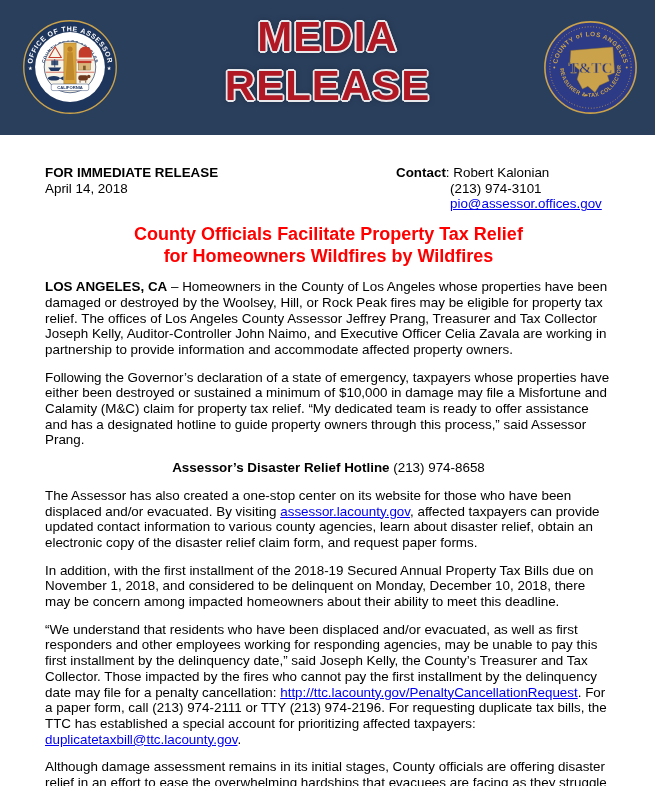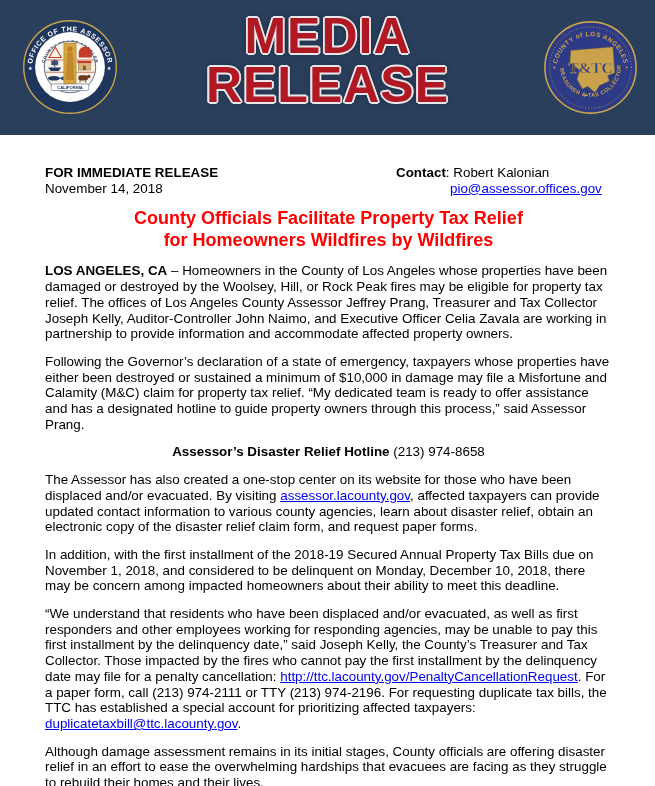--- a/index.html
+++ b/index.html
@@ -4,21 +4,21 @@
 <style>
   html,body{margin:0;padding:0;background:#e8e8e8;}
   .page{
     width:655px;height:786px;background:#fff;margin:0 auto;position:relative;
     overflow:hidden;font-family:"Liberation Sans",sans-serif;color:#000;
   }
   
   .band{height:135px;background:#2a3f5c;position:relative;}
   .masthead{
     position:absolute;left:0;right:0;top:12px;text-align:center;
-    font-weight:bold;font-size:50px;line-height:49px;letter-spacing:1px;
+    font-weight:bold;font-size:42px;line-height:49px;letter-spacing:1px;
     color:#b01823;
     text-shadow:
       -1.4px -1.4px 0 #e9e9ec, 1.4px -1.4px 0 #e9e9ec,
       -1.4px  1.4px 0 #e9e9ec, 1.4px  1.4px 0 #e9e9ec,
       0 -1.8px 0 #e9e9ec, 0 1.8px 0 #e9e9ec,
       -1.8px 0 0 #e9e9ec, 1.8px 0 0 #e9e9ec,
       0 0 6px rgba(5,12,24,.55);
   }
   .seal{position:absolute;top:19px;width:96px;height:96px;}
   .seal-left{left:22px;}
@@ -129,24 +129,25 @@
       </g>
       <text x="52" y="58" text-anchor="middle" class="serif" font-family="Liberation Serif, serif" font-size="17" font-weight="bold" fill="#2d3a86" stroke="#c9a24b" stroke-width="0.45">T&amp;TC</text>
     </svg>
   </div>
 
   <div class="content">
 
     <div class="release-row">
       <div>
         <div class="status">FOR IMMEDIATE RELEASE</div>
-        <div>November 14, 2018</div>
+        <div>April 14, 2018</div>
       </div>
       <div class="contact-block">
         <div><span class="contact-label">Contact</span><span>: Robert Kalonian</span></div>
+        <div class="contact-indent">(213) 974-3101</div>
         <div class="contact-indent"><a class="link">pio@assessor.offices.gov</a></div>
       </div>
     </div>
 
     <div class="headline">
       <div>County Officials Facilitate Property Tax Relief</div>
       <div>for Homeowners Wildfires by Wildfires</div>
     </div>
 
     <p><span class="bold">LOS ANGELES, CA</span><span> – Homeowners in the County of Los Angeles whose properties have been damaged or destroyed by the Woolsey, Hill, or Rock Peak fires may be eligible for property tax relief. The offices of Los Angeles County Assessor Jeffrey Prang, Treasurer and Tax Collector Joseph Kelly, Auditor-Controller John Naimo, and Executive Officer Celia Zavala are working in partnership to provide information and accommodate affected property owners.</span></p>

